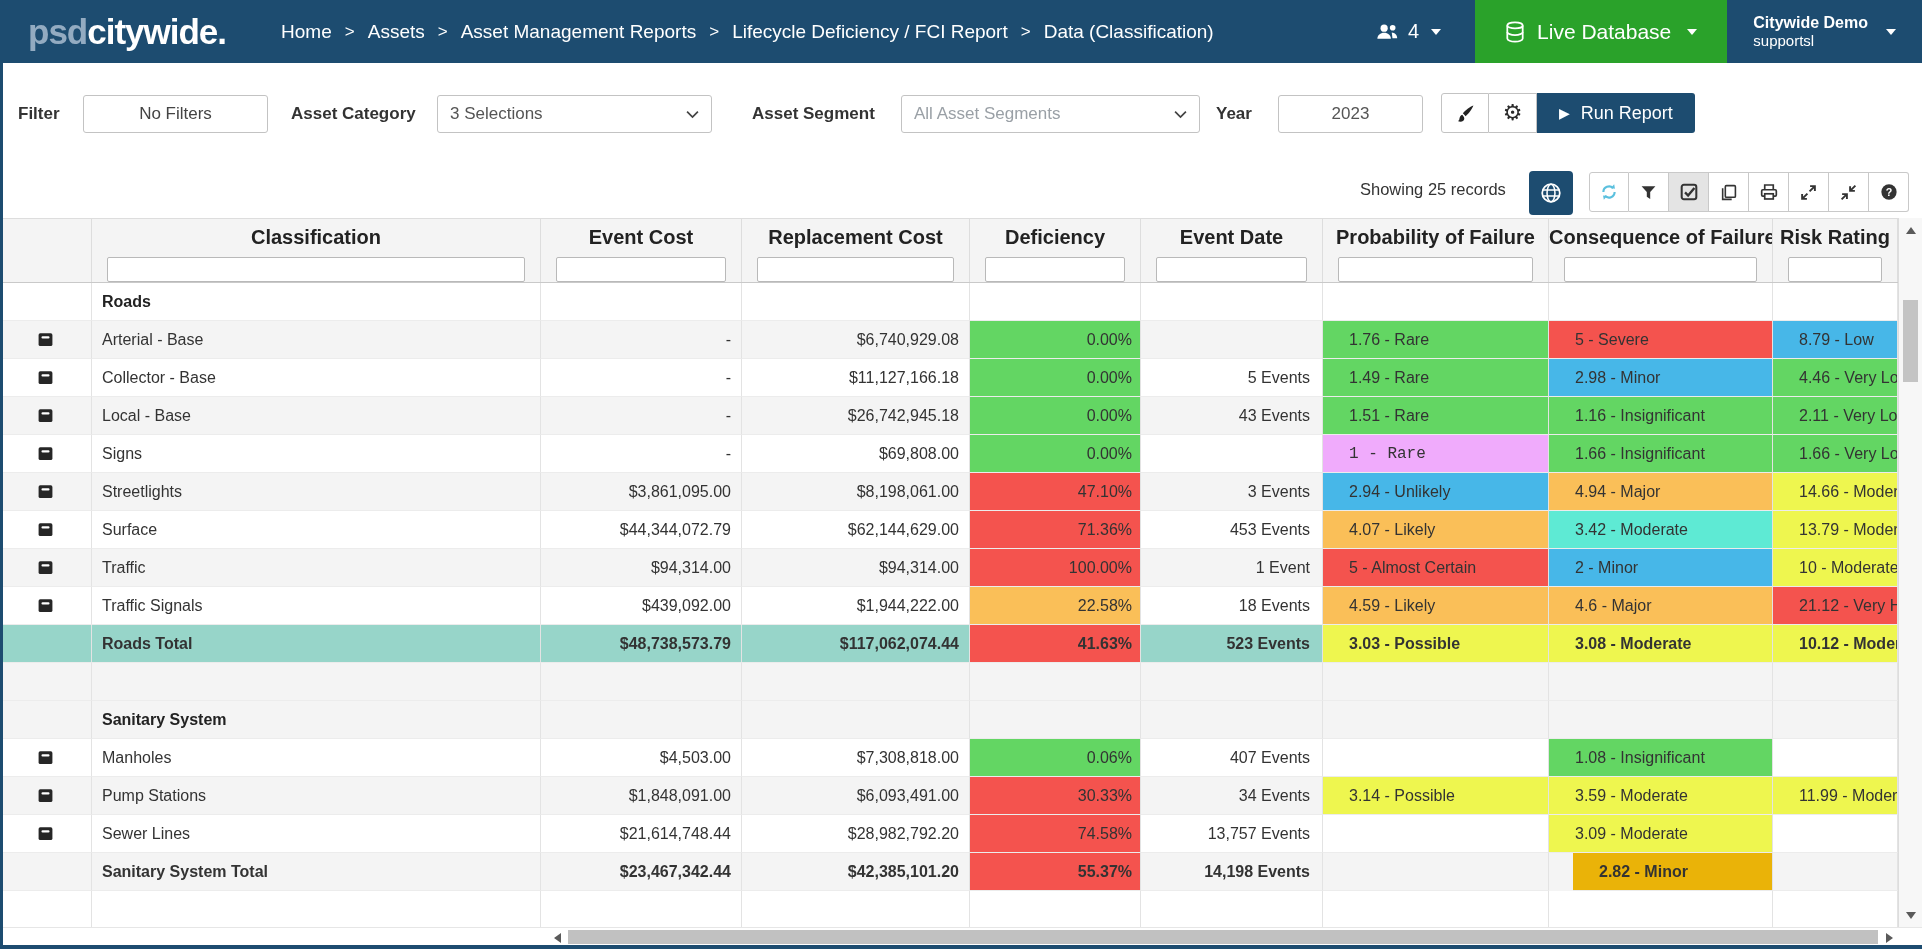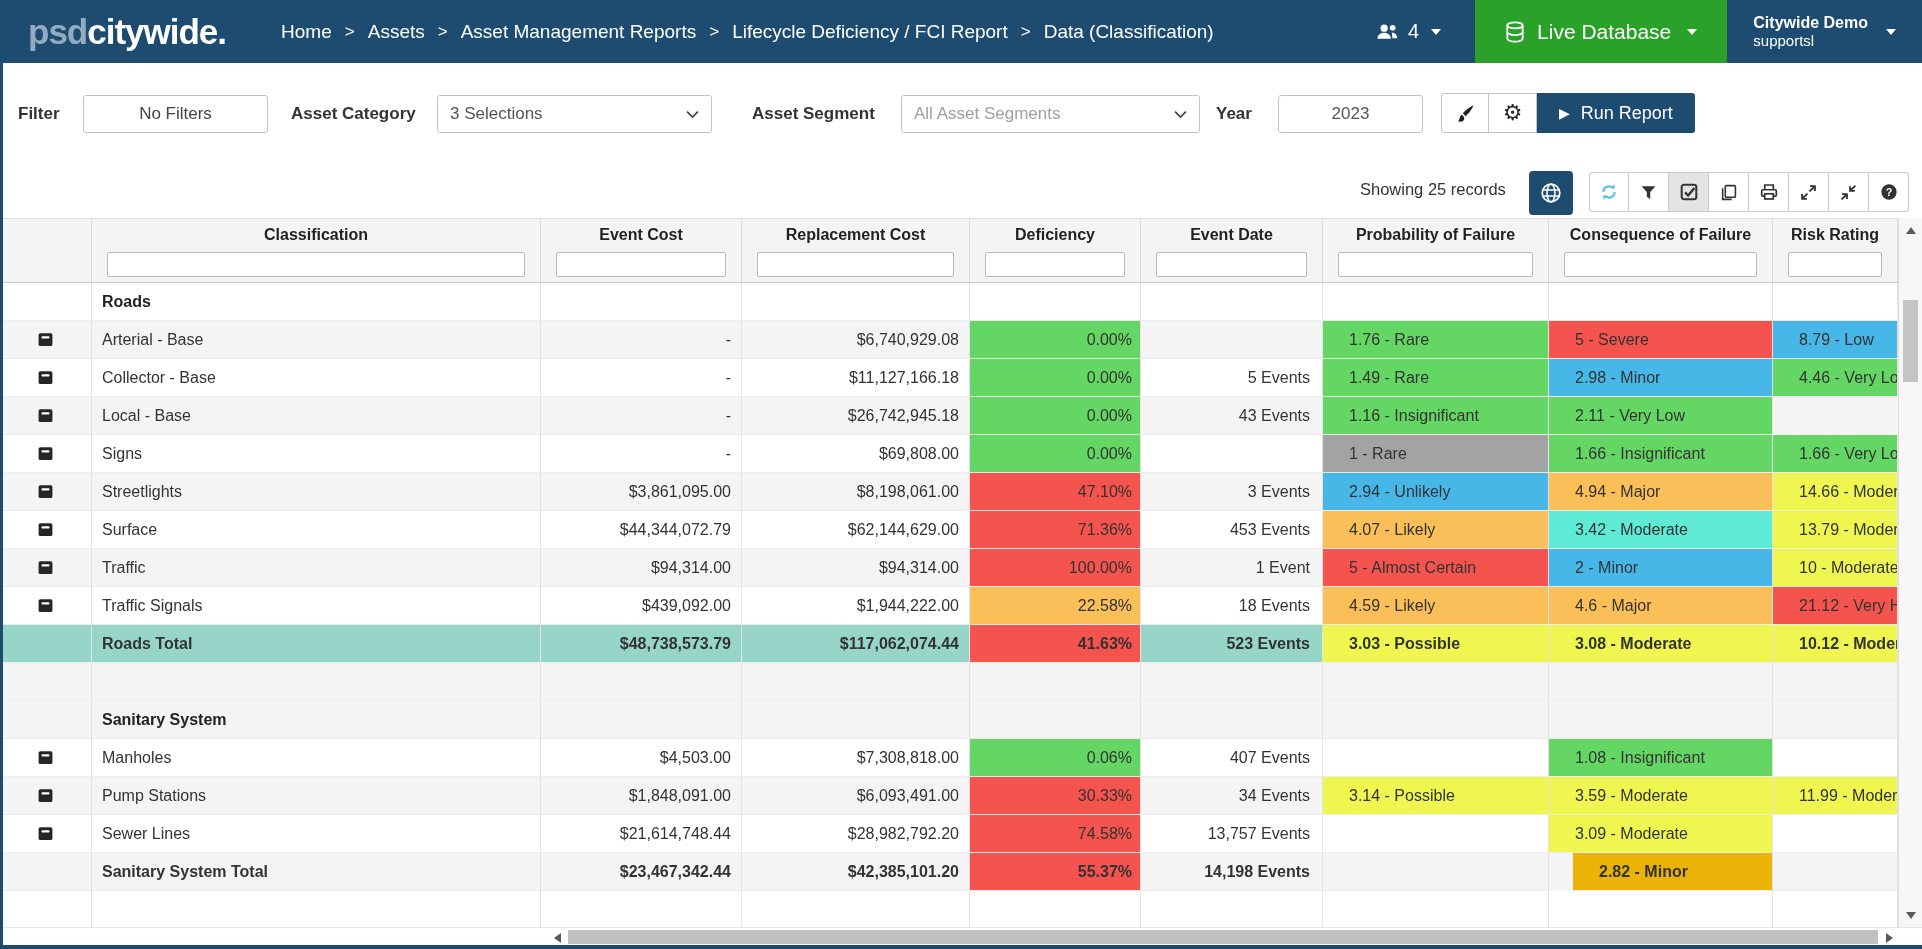--- a/index.html
+++ b/index.html
@@ -61,21 +61,21 @@
   .ib-btn + .ib-btn { border-left:none; }
   .ib-btn:first-child { border-radius:3px 0 0 3px; }
   .ib-btn:last-child  { border-radius:0 3px 3px 0; }
   .ib-btn.active { background:#e4e4e4; }
 
   
   .grid-header { position:absolute; top:218px; left:0; width:1898px; height:65px;
                  display:grid; grid-template-columns:92px 449px 201px 228px 171px 182px 226px 224px 125px;
                  background:#f4f4f4; border-top:1px solid #ddd; border-bottom:1px solid #c9c9c9; }
   .h-cell { border-right:1px solid #ddd; text-align:center; overflow:hidden; }
-  .h-cell .h-label { display:block; margin-top:7px; font-size:16px; font-weight:600; color:#222;
+  .h-cell .h-label { display:block; margin-top:7px; font-size:20px; font-weight:600; color:#222;
                      white-space:nowrap; }
   .h-cell input { display:block; margin:8px auto 0; width:calc(100% - 30px); height:25px;
                   border:1px solid #b9b9b9; border-radius:2px; }
   .grid-body { position:absolute; top:283px; left:0; width:1898px; height:644px; overflow:hidden; }
   .t-row { display:grid; grid-template-columns:92px 449px 201px 228px 171px 182px 226px 224px 125px;
            height:38px; background:#fff; }
   .t-row.shade { background:#f4f4f4; }
   .t-row.teal > .cell:not(.colored) { background:var(--c-teal); }
   .t-row.bold .cell { font-weight:bold; }
   .cell { border-right:1px solid #e3e3e3; border-bottom:1px solid #ececec; display:flex;
@@ -381,38 +381,39 @@
               <rect x="1.5" y="2.2" width="13" height="12" rx="1.6" fill="#262626"></rect>
               <rect x="4.2" y="5" width="7.6" height="2" rx="1" fill="#fff"></rect>
             </svg>
           </span>
         </div>
         <div class="cell c-class">Local - Base</div>
         <div class="cell num">-</div>
         <div class="cell num">$26,742,945.18</div>
         <div class="cell c-def colored" style="background: rgb(99, 214, 99);">0.00%</div>
         <div class="cell c-date">43 Events</div>
+        <div class="cell left-pad colored" style="background: rgb(99, 214, 99);">1.51 - Rare</div>
         <div class="cell left-pad colored" style="background: rgb(99, 214, 99);">1.16 - Insignificant</div>
         <div class="cell left-pad colored" style="background: rgb(99, 214, 99);">2.11 - Very Low</div>
       </div>
       <div class="t-row">
         <div class="cell c-icon">
           <span class="svgwrap">
             <svg width="17" height="17" viewBox="0 0 16 16">
               <rect x="1.5" y="2.2" width="13" height="12" rx="1.6" fill="#262626"></rect>
               <rect x="4.2" y="5" width="7.6" height="2" rx="1" fill="#fff"></rect>
             </svg>
           </span>
         </div>
         <div class="cell c-class">Signs</div>
         <div class="cell num">-</div>
         <div class="cell num">$69,808.00</div>
         <div class="cell c-def colored" style="background: rgb(99, 214, 99);">0.00%</div>
         <div class="cell c-date"></div>
-        <div class="cell left-pad colored" style="background: #a3a3a3;">1 - Rare</div>
+        <div class="cell left-pad colored" style="background: #f0abfc; font-family: Liberation Mono, monospace;">1 - Rare</div>
         <div class="cell left-pad colored" style="background: rgb(99, 214, 99);">1.66 - Insignificant</div>
         <div class="cell left-pad colored" style="background: rgb(99, 214, 99);">1.66 - Very Low</div>
       </div>
       <div class="t-row shade">
         <div class="cell c-icon">
           <span class="svgwrap">
             <svg width="17" height="17" viewBox="0 0 16 16">
               <rect x="1.5" y="2.2" width="13" height="12" rx="1.6" fill="#262626"></rect>
               <rect x="4.2" y="5" width="7.6" height="2" rx="1" fill="#fff"></rect>
             </svg>

